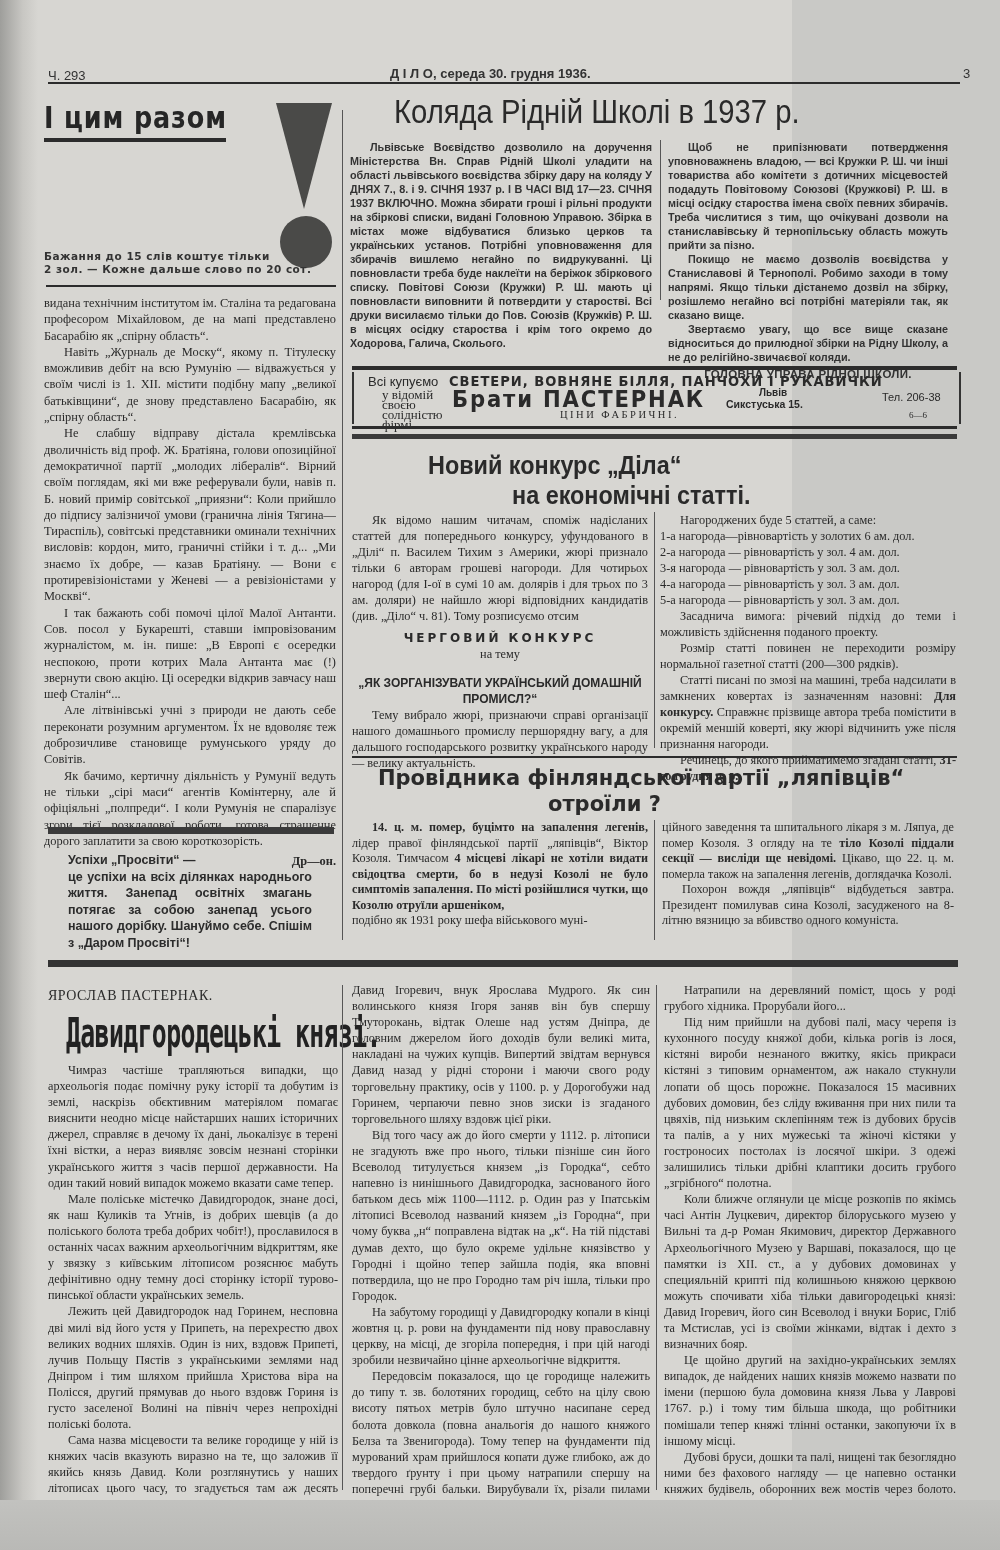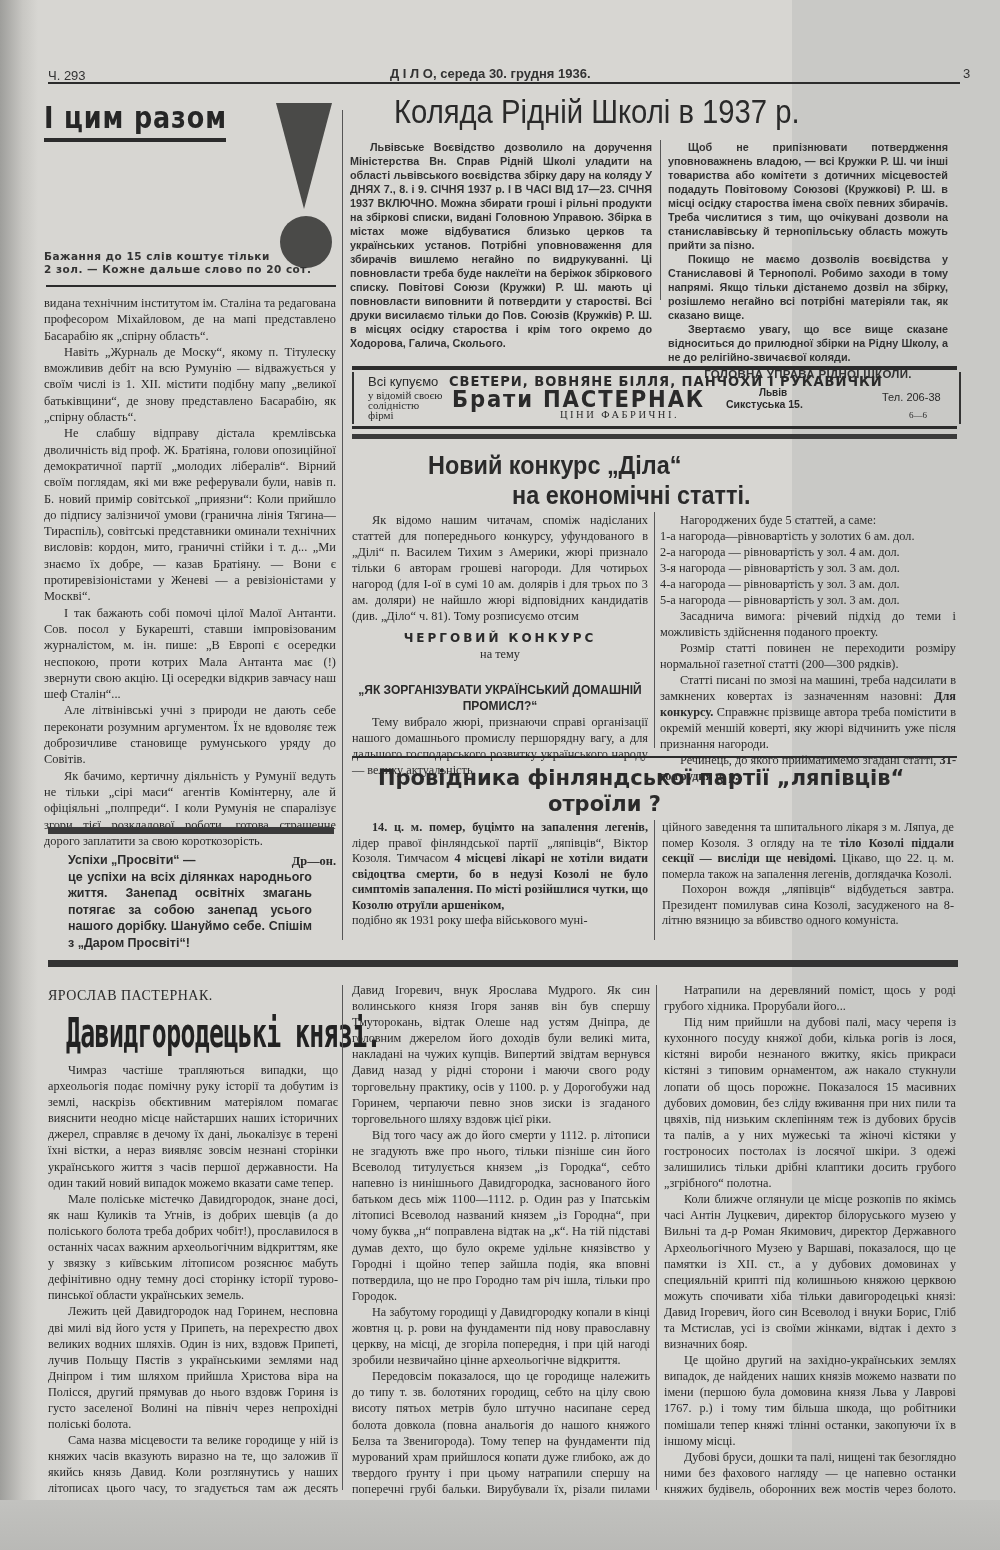--- a/index.html
+++ b/index.html
@@ -95,39 +95,39 @@
     <p>Щоб не припізнювати потвердження уповноважнень владою, — всі Кружки Р. Ш. чи інші товариства або комітети з дотичних місцевостей подадуть Повітовому Союзові (Кружкові) Р. Ш. в місці осідку староства імена своїх певних збирачів. Треба числитися з тим, що очікувані дозволи на станиславівську й тернопільську область можуть прийти за пізно.</p>
     <p>Покищо не маємо дозволів воєвідства у Станиславові й Тернополі. Робимо заходи в тому напрямі. Якщо тільки дістанемо дозвіл на збірку, розішлемо негайно всі потрібні матеріяли так, як сказано вище.</p>
     <p>Звертаємо увагу, що все вище сказане відноситься до прилюдної збірки на Рідну Школу, а не до релігійно-звичаєвої коляди.</p>
     <p class="center" style="text-indent:0;font-size:11.5px;margin-top:3px;letter-spacing:0.3px;">ГОЛОВНА УПРАВА РІДНОЇ ШКОЛИ.</p>
   </div>
 
   <div class="rule" style="left:352px;top:366px;width:605px;height:4px;"></div>
   <div class="ad-box">
     <span class="abs sans" style="left:14px;top:2px;font-size:13px;">Всі купуємо</span>
     <span class="abs cond bold" style="left:95px;top:1px;font-size:13.5px;letter-spacing:1px;white-space:nowrap;transform:scaleX(0.97);transform-origin:left;">СВЕТЕРИ, ВОВНЯНЕ БІЛЛЯ, ПАНЧОХИ І РУКАВИЧКИ</span>
-    <span class="abs" style="left:14px;top:18px;width:76px;font-size:11px;line-height:10px;">у відомій своєю солідністю фірмі</span>
+    <span class="abs" style="left:28px;top:18px;width:76px;font-size:13px;line-height:10px;">у відомій своєю солідністю фірмі</span>
     <span class="abs cond bold" style="left:98px;top:14px;font-size:23px;letter-spacing:2px;white-space:nowrap;transform:scaleX(0.92);transform-origin:left;">Брати ПАСТЕРНАК</span>
     <span class="abs sans bold" style="left:384px;top:15px;font-size:10px;width:70px;text-align:center;">Львів</span>
     <span class="abs sans bold" style="left:372px;top:26px;font-size:10.5px;">Сикстуська 15.</span>
     <span class="abs sans" style="left:528px;top:19px;font-size:11px;">Тел. 206-38</span>
     <span class="abs" style="left:206px;top:37px;font-size:10.5px;letter-spacing:2.5px;">ЦІНИ ФАБРИЧНІ.</span>
     <span class="abs" style="left:555px;top:38px;font-size:9px;">6—6</span>
   </div>
   <div class="rule" style="left:352px;top:426px;width:605px;height:3px;"></div>
   <div class="rule" style="left:352px;top:434px;width:605px;height:5px;background:#3a3a3a;"></div>
 
   <div class="abs h-konkurs" style="left:428px;top:450px;">Новий конкурс „Діла“</div>
   <div class="abs h-konkurs" style="left:512px;top:480px;">на економічні статті.</div>
 
   <div class="abs txt" style="left:352px;top:512px;width:296px;font-size:12.3px;line-height:16px;">
     <p>Як відомо нашим читачам, споміж надісланих статтей для попереднього конкурсу, уфундованого в „Ділі“ п. Василем Тихим з Америки, жюрі признало тільки 6 авторам грошеві нагороди. Для чотирьох нагород (для І-ої в сумі 10 ам. долярів і для трьох по 3 ам. доляри) не найшло жюрі відповідних кандидатів (див. „Діло“ ч. 81). Тому розписуємо отсим</p>
     <p class="cond bold center" style="text-indent:0;letter-spacing:3px;font-size:12px;margin-top:6px;">ЧЕРГОВИЙ КОНКУРС</p>
     <p class="center" style="text-indent:0;">на тему</p>
-    <p class="sans bold center" style="text-indent:0;font-size:12px;margin-top:20px;">„ЯК ЗОРГАНІЗУВАТИ УКРАЇНСЬКИЙ ДОМАШНІЙ ПРОМИСЛ?“</p>
+    <p class="sans bold center" style="text-indent:0;font-size:12px;margin-top:13px;">„ЯК ЗОРГАНІЗУВАТИ УКРАЇНСЬКИЙ ДОМАШНІЙ ПРОМИСЛ?“</p>
     <p>Тему вибрало жюрі, признаючи справі організації нашого домашнього промислу першорядну вагу, а для дальшого господарського розвитку українського народу — велику актуальність.</p>
   </div>
   <div class="vrule" style="left:654px;top:512px;height:236px;"></div>
   <div class="abs txt" style="left:660px;top:512px;width:296px;font-size:12.3px;line-height:16px;">
     <p>Нагороджених буде 5 статтей, а саме:</p>
     <div>1-а нагорода—рівновартість у золотих 6 ам. дол.</div>
     <div>2-а нагорода — рівновартість у зол. 4 ам. дол.</div>
     <div>3-я нагорода — рівновартість у зол. 3 ам. дол.</div>
     <div>4-а нагорода — рівновартість у зол. 3 ам. дол.</div>
     <div>5-а нагорода — рівновартість у зол. 3 ам. дол.</div>

